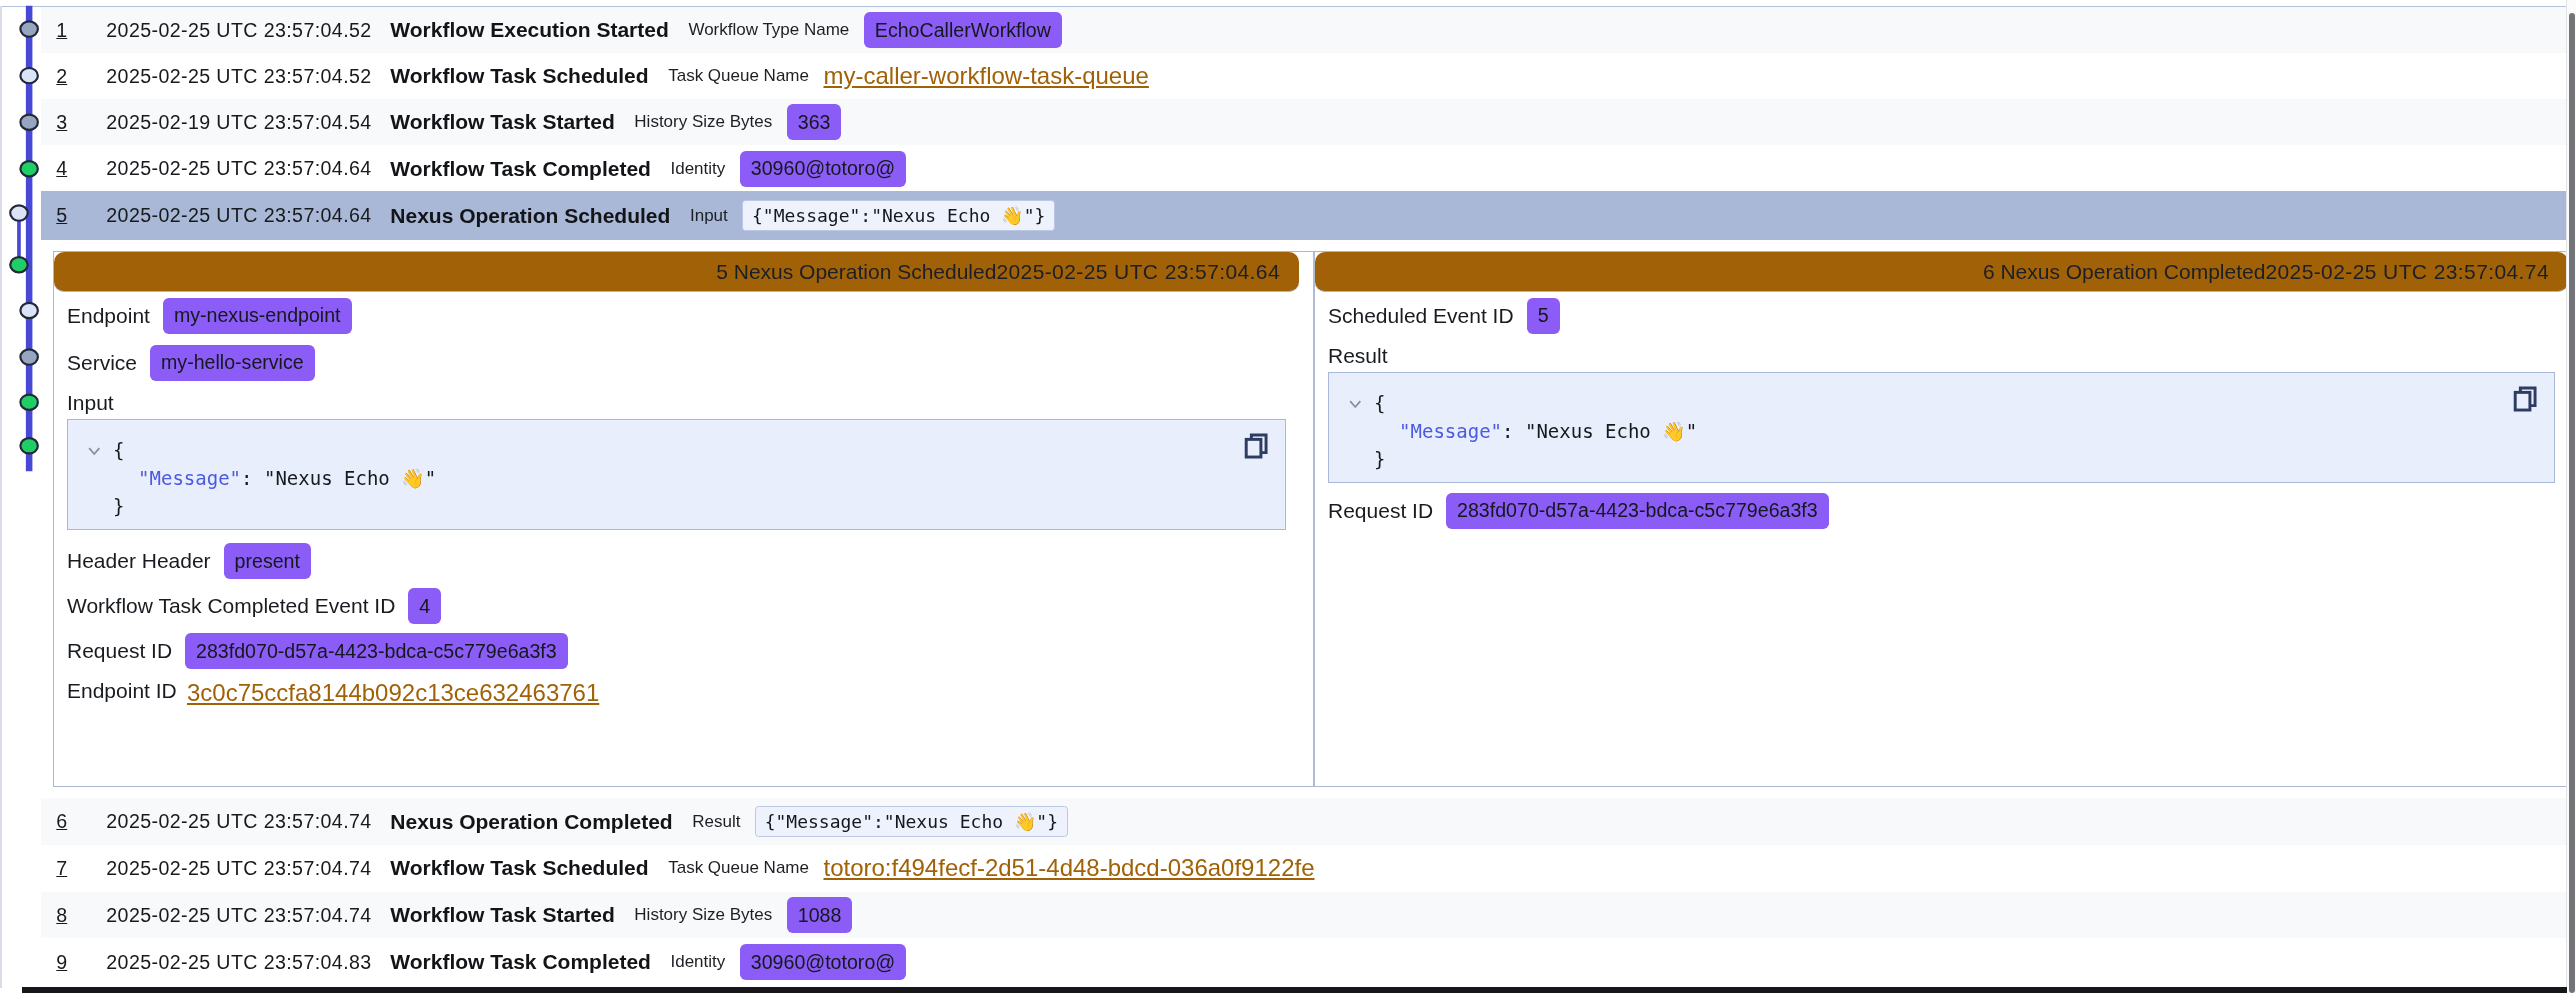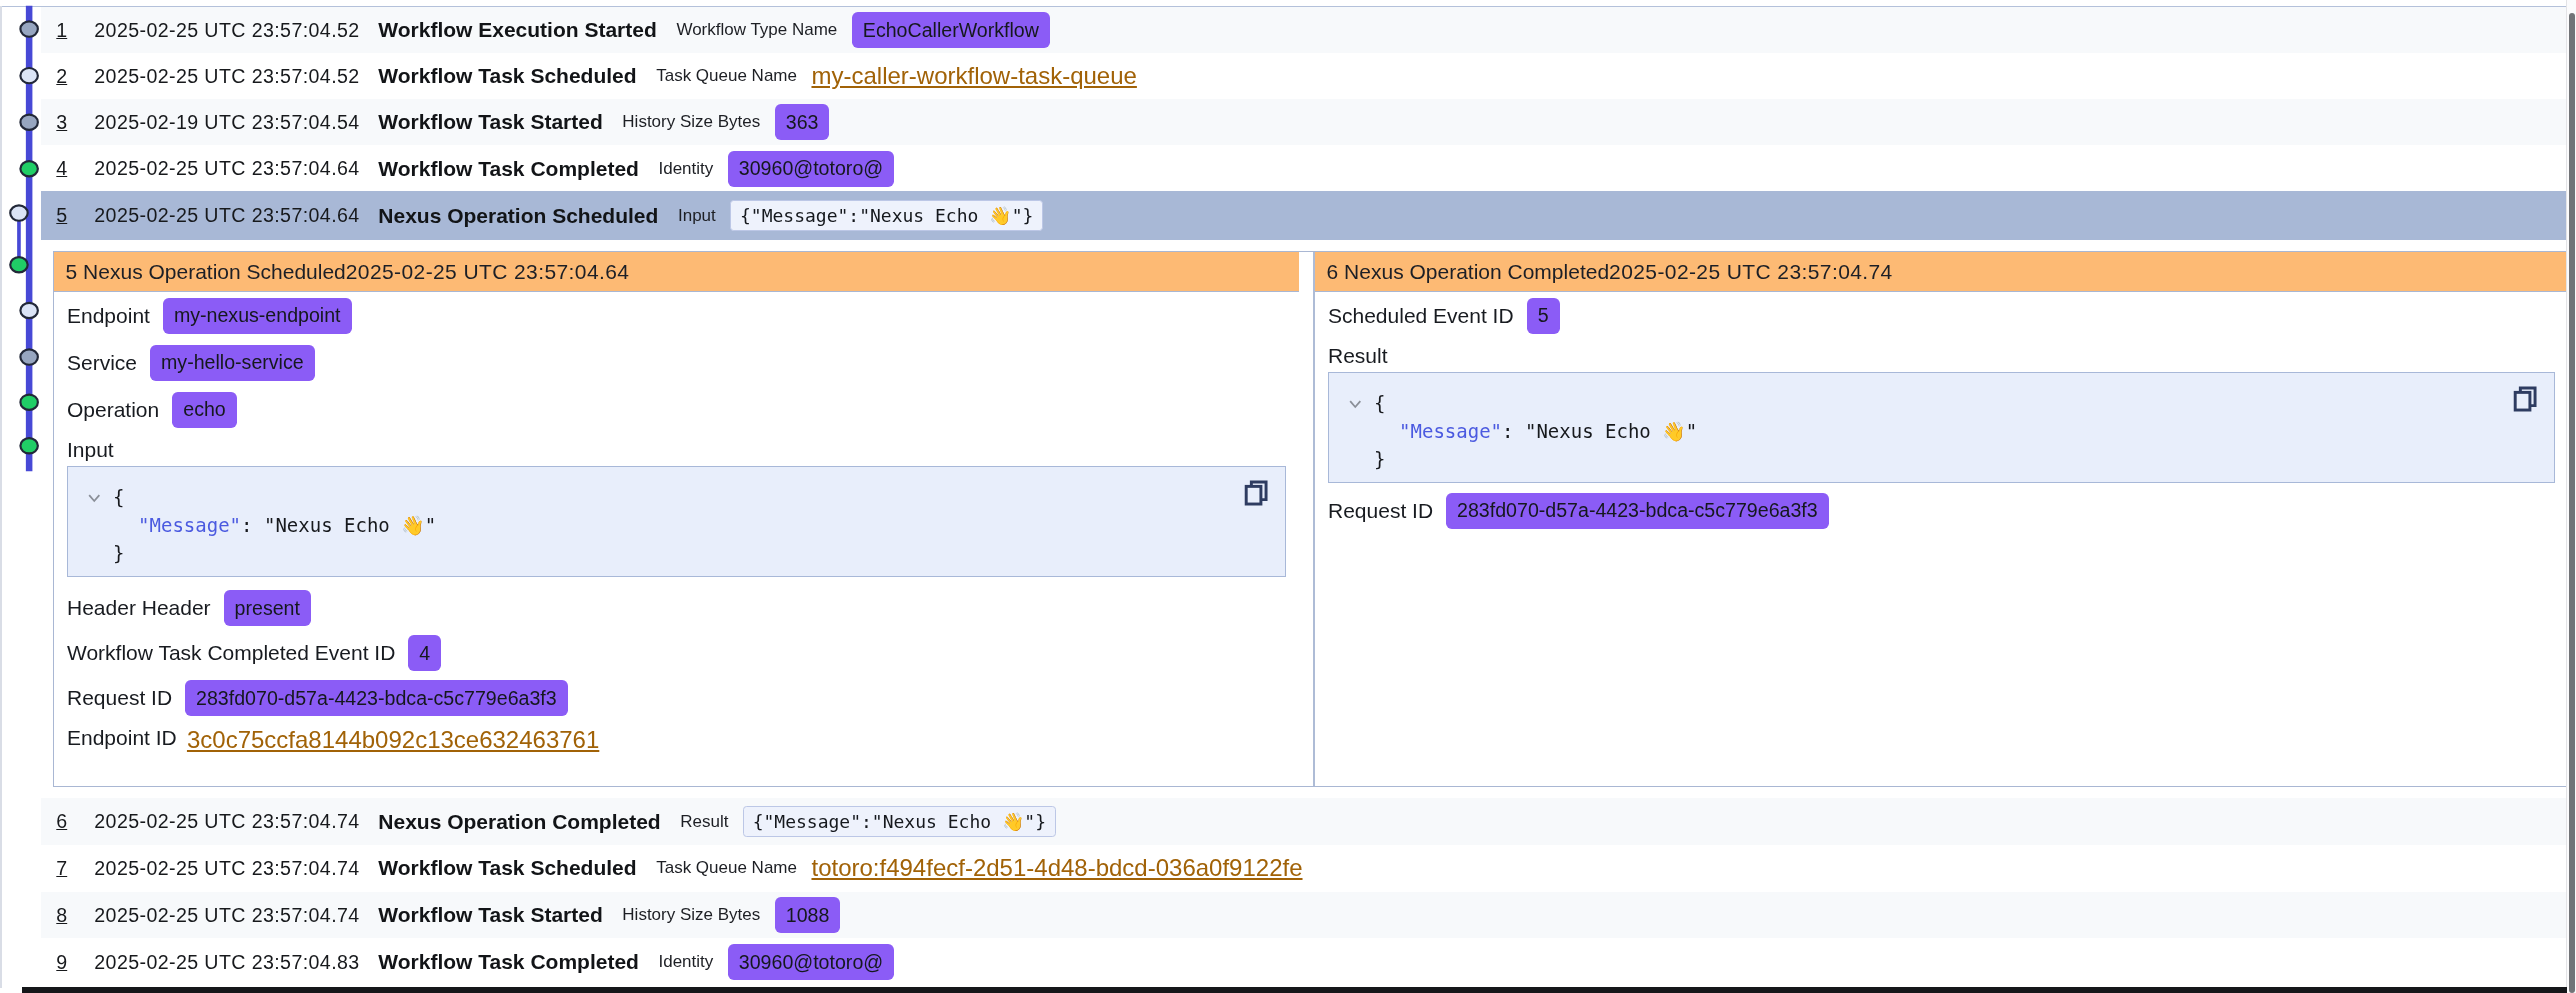--- a/index.html
+++ b/index.html
@@ -10,37 +10,37 @@
   .bottom-bar{position:absolute;left:22px;right:8.7px;top:987px;height:6.5px;background:#15171a;}
 
   
   .timeline{position:absolute;left:0;top:0;width:51px;height:480px;}
 
   
   .row{position:absolute;left:41px;width:2527px;display:flex;align-items:center;padding-left:15.3px;box-sizing:border-box;}
   .row.zebra{background:#f7f9fb;}
   .row.selected{background:#a8b8d6;}
   .num{font-size:19.6px;color:#17191c;text-decoration:underline;width:22px;flex:0 0 auto;}
-  .time{font-size:19.6px;margin-left:16px;width:284px;flex:0 0 auto;letter-spacing:0.4px;}
+  .time{font-size:19.6px;margin-left:28px;width:284px;flex:0 0 auto;letter-spacing:0.4px;}
   .ename{font-size:21px;font-weight:bold;color:#121417;flex:0 0 auto;}
   .alabel{font-size:17px;color:#1d1f24;margin-left:19.6px;flex:0 0 auto;}
   .aval{margin-left:14.5px;flex:0 0 auto;}
   .badge{background:#8b5cf6;border-radius:5.8px;padding:6.5px 11px;font-size:19.6px;color:#15181d;}
   .linkval{font-size:24px;color:#a16207;text-decoration:underline;}
   .jsonbadge{font-family:"DejaVu Sans Mono",monospace;font-size:18px;background:#eef2fc;
              border:1.5px solid #bcc7e6;border-radius:3.6px;padding:4.4px 8.7px;color:#15181d;}
 
   
   .panels{position:absolute;left:53px;top:251px;width:2516px;height:536px;display:flex;
           border:1.5px solid #a9b7d3;box-sizing:border-box;background:#ffffff;}
   .pcol{position:relative;box-sizing:border-box;}
   .pcol.left{width:1245px;flex:0 0 auto;}
   .pcol.right{flex:1 1 auto;border-left:2.2px solid #aebcd6;margin-left:14px;}
-  .phead{height:39px;background:#fdba74;border-bottom:1.5px solid #a9b7d3;display:flex;
-         align-items:center;justify-content:flex-start;padding:0 19px 0 11.6px;}
+  .phead{height:39px;background:#a16207;border-bottom:1.5px solid #a9b7d3;display:flex;
+         align-items:center;justify-content:flex-end;padding:0 19px 0 11.6px;border-radius:10px;}
   .phead .ptitle{font-size:21px;color:#1c1f26;}
   .phead .pts{font-size:21px;color:#1c1f26;letter-spacing:0.4px;}
   .prow{height:47px;display:flex;align-items:center;gap:13px;padding-left:13px;}
   .plabel{font-size:21px;color:#181b20;}
   .plabel-solo{height:33px;display:flex;align-items:center;padding-left:13px;font-size:21px;color:#181b20;}
   .codeblock{position:relative;margin:0 13px;height:111px;background:#e8eefb;
              border:1.5px solid #a8b8d8;box-sizing:border-box;padding:16px 0 0 19px;display:flex;}
   .chev{flex:0 0 auto;margin-top:10.2px;margin-right:11.6px;color:#8a8f98;}
   .codelines{font-family:"DejaVu Sans Mono",monospace;font-size:19px;line-height:28px;color:#17191d;}
   .cl2{padding-left:25px;}
@@ -117,24 +117,20 @@
         <span class="ptitle">5 Nexus Operation Scheduled</span>
         <span class="pts">2025-02-25 UTC 23:57:04.64</span>
       </div>
       <div class="prow">
         <span class="plabel">Endpoint</span>
         <span class="badge">my-nexus-endpoint</span>
       </div>
       <div class="prow">
         <span class="plabel">Service</span>
         <span class="badge">my-hello-service</span>
-      </div>
-      <div class="prow">
-        <span class="plabel">Operation</span>
-        <span class="badge">echo</span>
       </div>
       <div class="plabel-solo">Input</div>
       <div class="codeblock">
         <svg class="chev" width="14.5" height="10.2" viewBox="0 0 20 14">
           <polyline points="3,3 10,11 17,3" fill="none" stroke="#8a8f98" stroke-width="2.5"></polyline>
         </svg>
         <div class="codelines">
           <div class="cl1">{</div>
           <div class="cl2"><span class="jkey">"Message"</span><span>: </span><span>"Nexus Echo 👋"</span></div>
           <div class="cl3">}</div>

